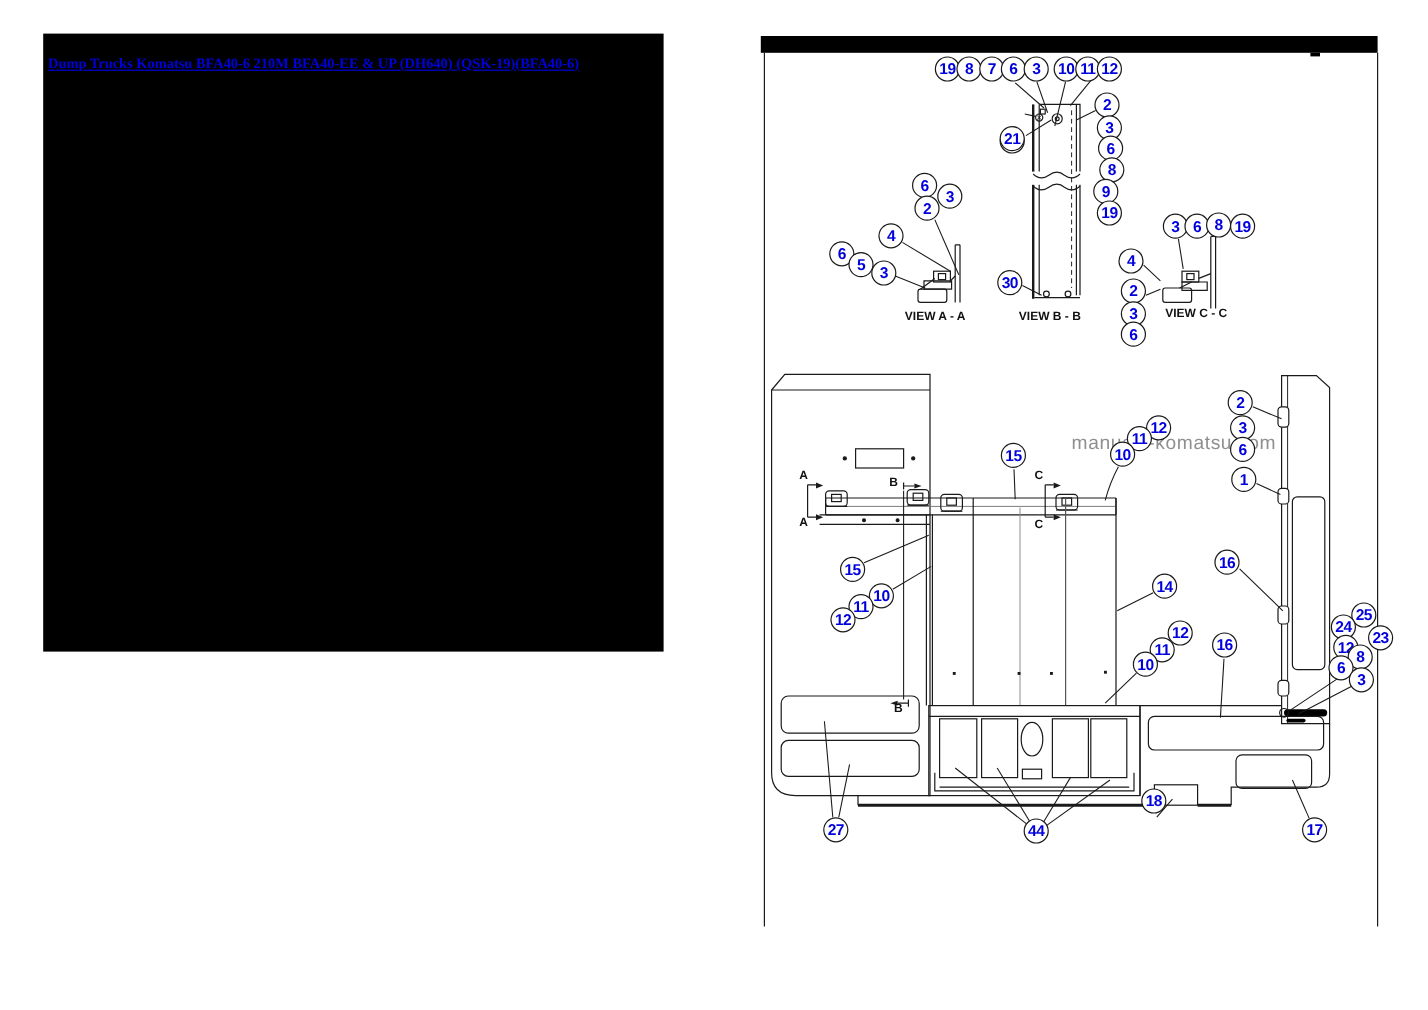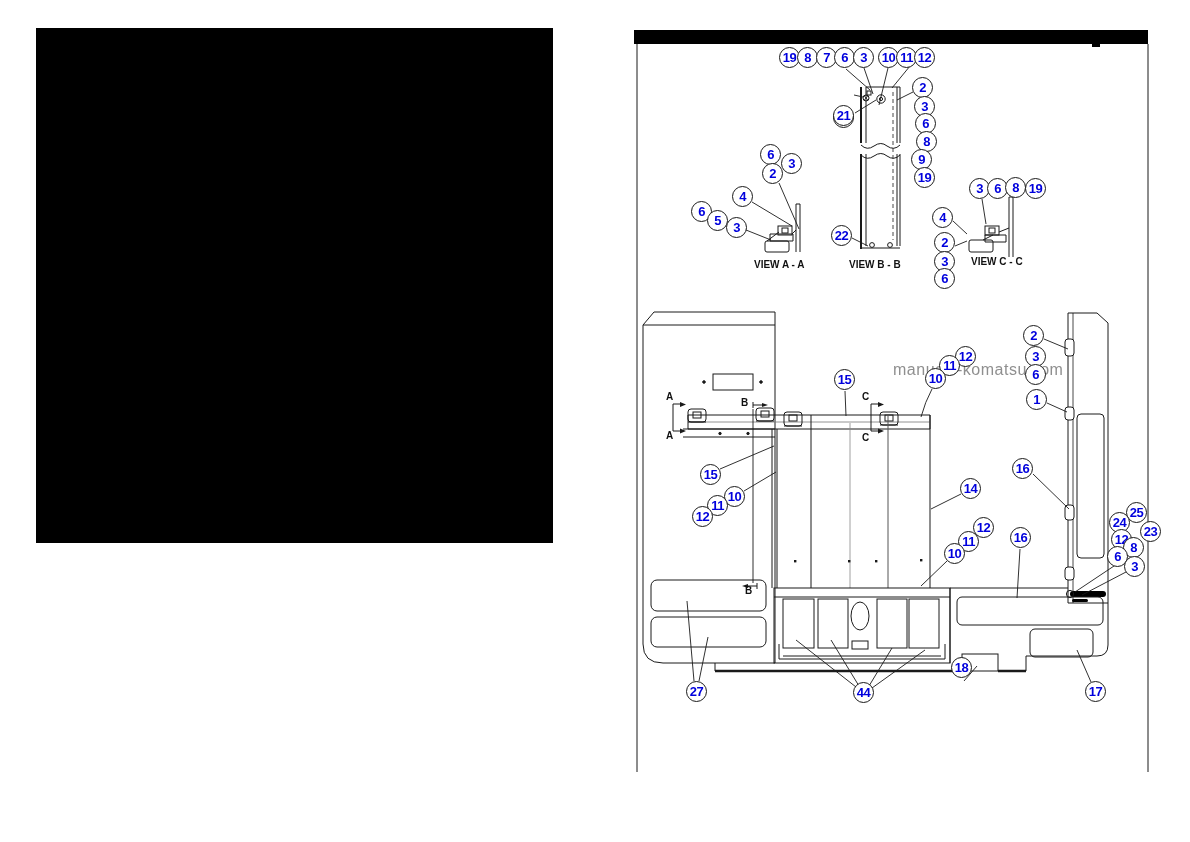--- a/index.html
+++ b/index.html
@@ -26,20 +26,21 @@
      color:var(--c-callout,#0000dd);font-size:13px;font-weight:bold;
      line-height:20px;text-align:center;letter-spacing:-.5px;}
 </style>
 </head>
 <body>
 
 <div id="screen">
 
   <div id="black-rect" class="abs"></div>
 
+  <a id="header-link" class="abs" href="#">Dump Trucks Komatsu BFA40-6 210M BFA40-EE &amp; UP (DH640) (QSK-19)(BFA40-6)</a>
 
   <svg id="lineart" class="abs" viewBox="0 0 1190 842" stroke="#1a1a1a" fill="none" stroke-width="1">
 
     <g>
       <rect x="634" y="30" width="514" height="14" fill="#000" stroke="none"></rect>
       <rect x="1092" y="44" width="8" height="3" fill="#000" stroke="none"></rect>
       <path d="M637,44 V772"></path>
       <path d="M1148,44 V772"></path>
     </g>
 
@@ -246,21 +247,21 @@
       <div class="callout" style="left: 916px; top: 131px;">8</div>
       <div class="callout" style="left: 911px; top: 149px;">9</div>
       <div class="callout" style="left: 914px; top: 167px;">19</div>
       <div class="callout" style="left: 760px; top: 144px;">6</div>
       <div class="callout" style="left: 781px; top: 153px;">3</div>
       <div class="callout" style="left: 762px; top: 163px;">2</div>
       <div class="callout" style="left: 732px; top: 186px;">4</div>
       <div class="callout" style="left: 691px; top: 201px;">6</div>
       <div class="callout" style="left: 707px; top: 210px;">5</div>
       <div class="callout" style="left: 726px; top: 217px;">3</div>
-      <div class="callout" style="left: 831px; top: 225px;">22</div>
+      <div class="callout" style="left: 831px; top: 225px;">30</div>
       <div class="callout" style="left: 969px; top: 178px;">3</div>
       <div class="callout" style="left: 987px; top: 178px;">6</div>
       <div class="callout" style="left: 1005px; top: 177px;">8</div>
       <div class="callout" style="left: 1025px; top: 178px;">19</div>
       <div class="callout" style="left: 932px; top: 207px;">4</div>
       <div class="callout" style="left: 934px; top: 232px;">2</div>
       <div class="callout" style="left: 934px; top: 251px;">3</div>
       <div class="callout" style="left: 934px; top: 268px;">6</div>
       <div class="callout" style="left: 834px; top: 369px;">15</div>
       <div class="callout" style="left: 700px; top: 464px;">15</div>

